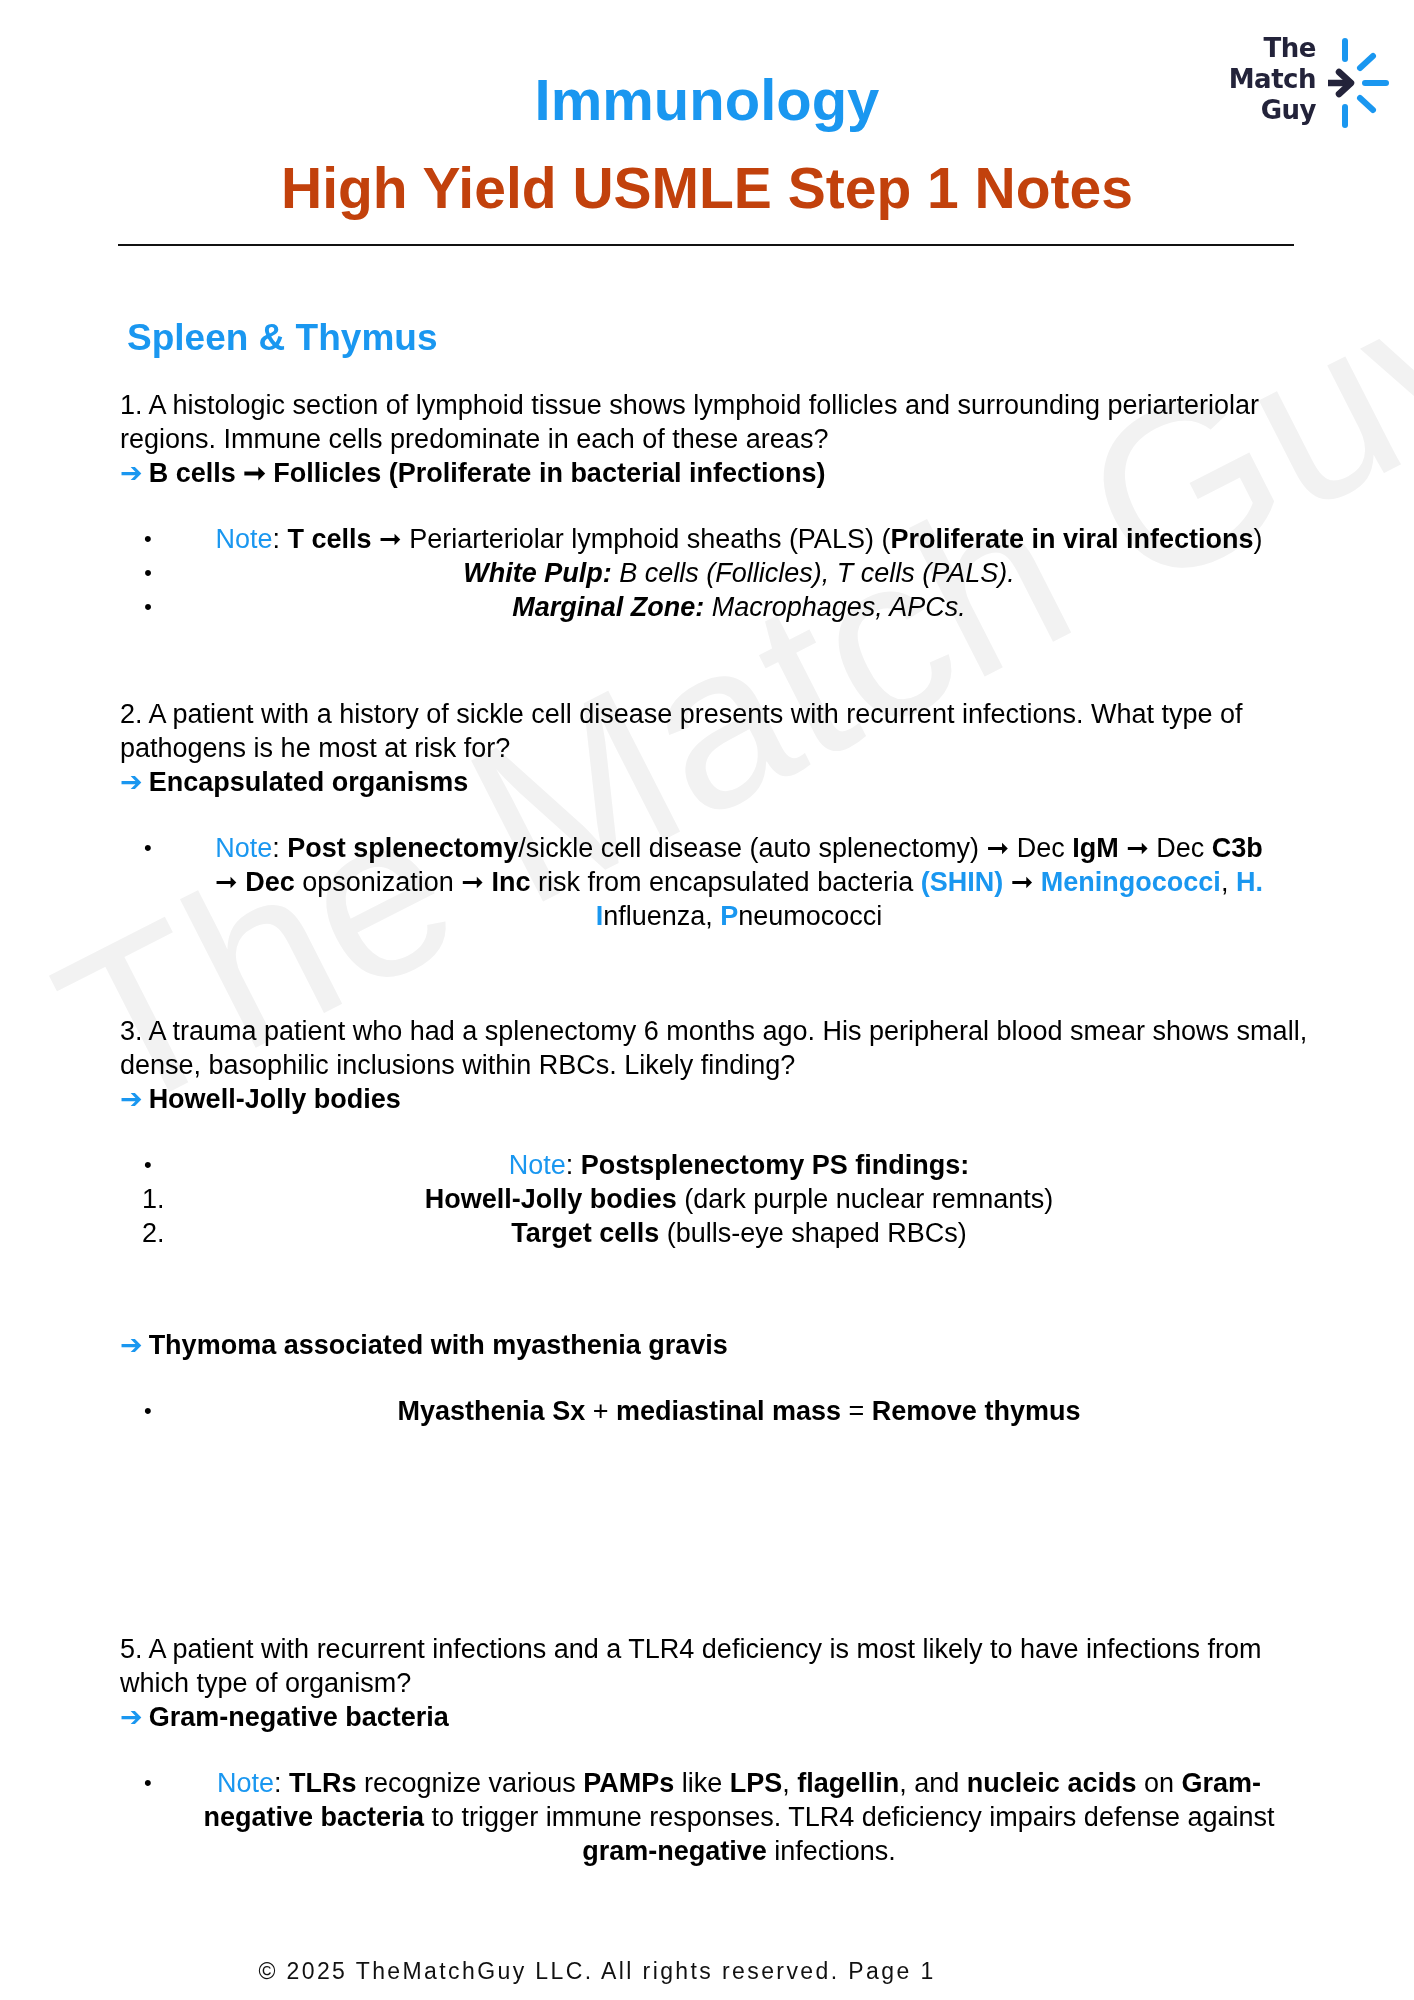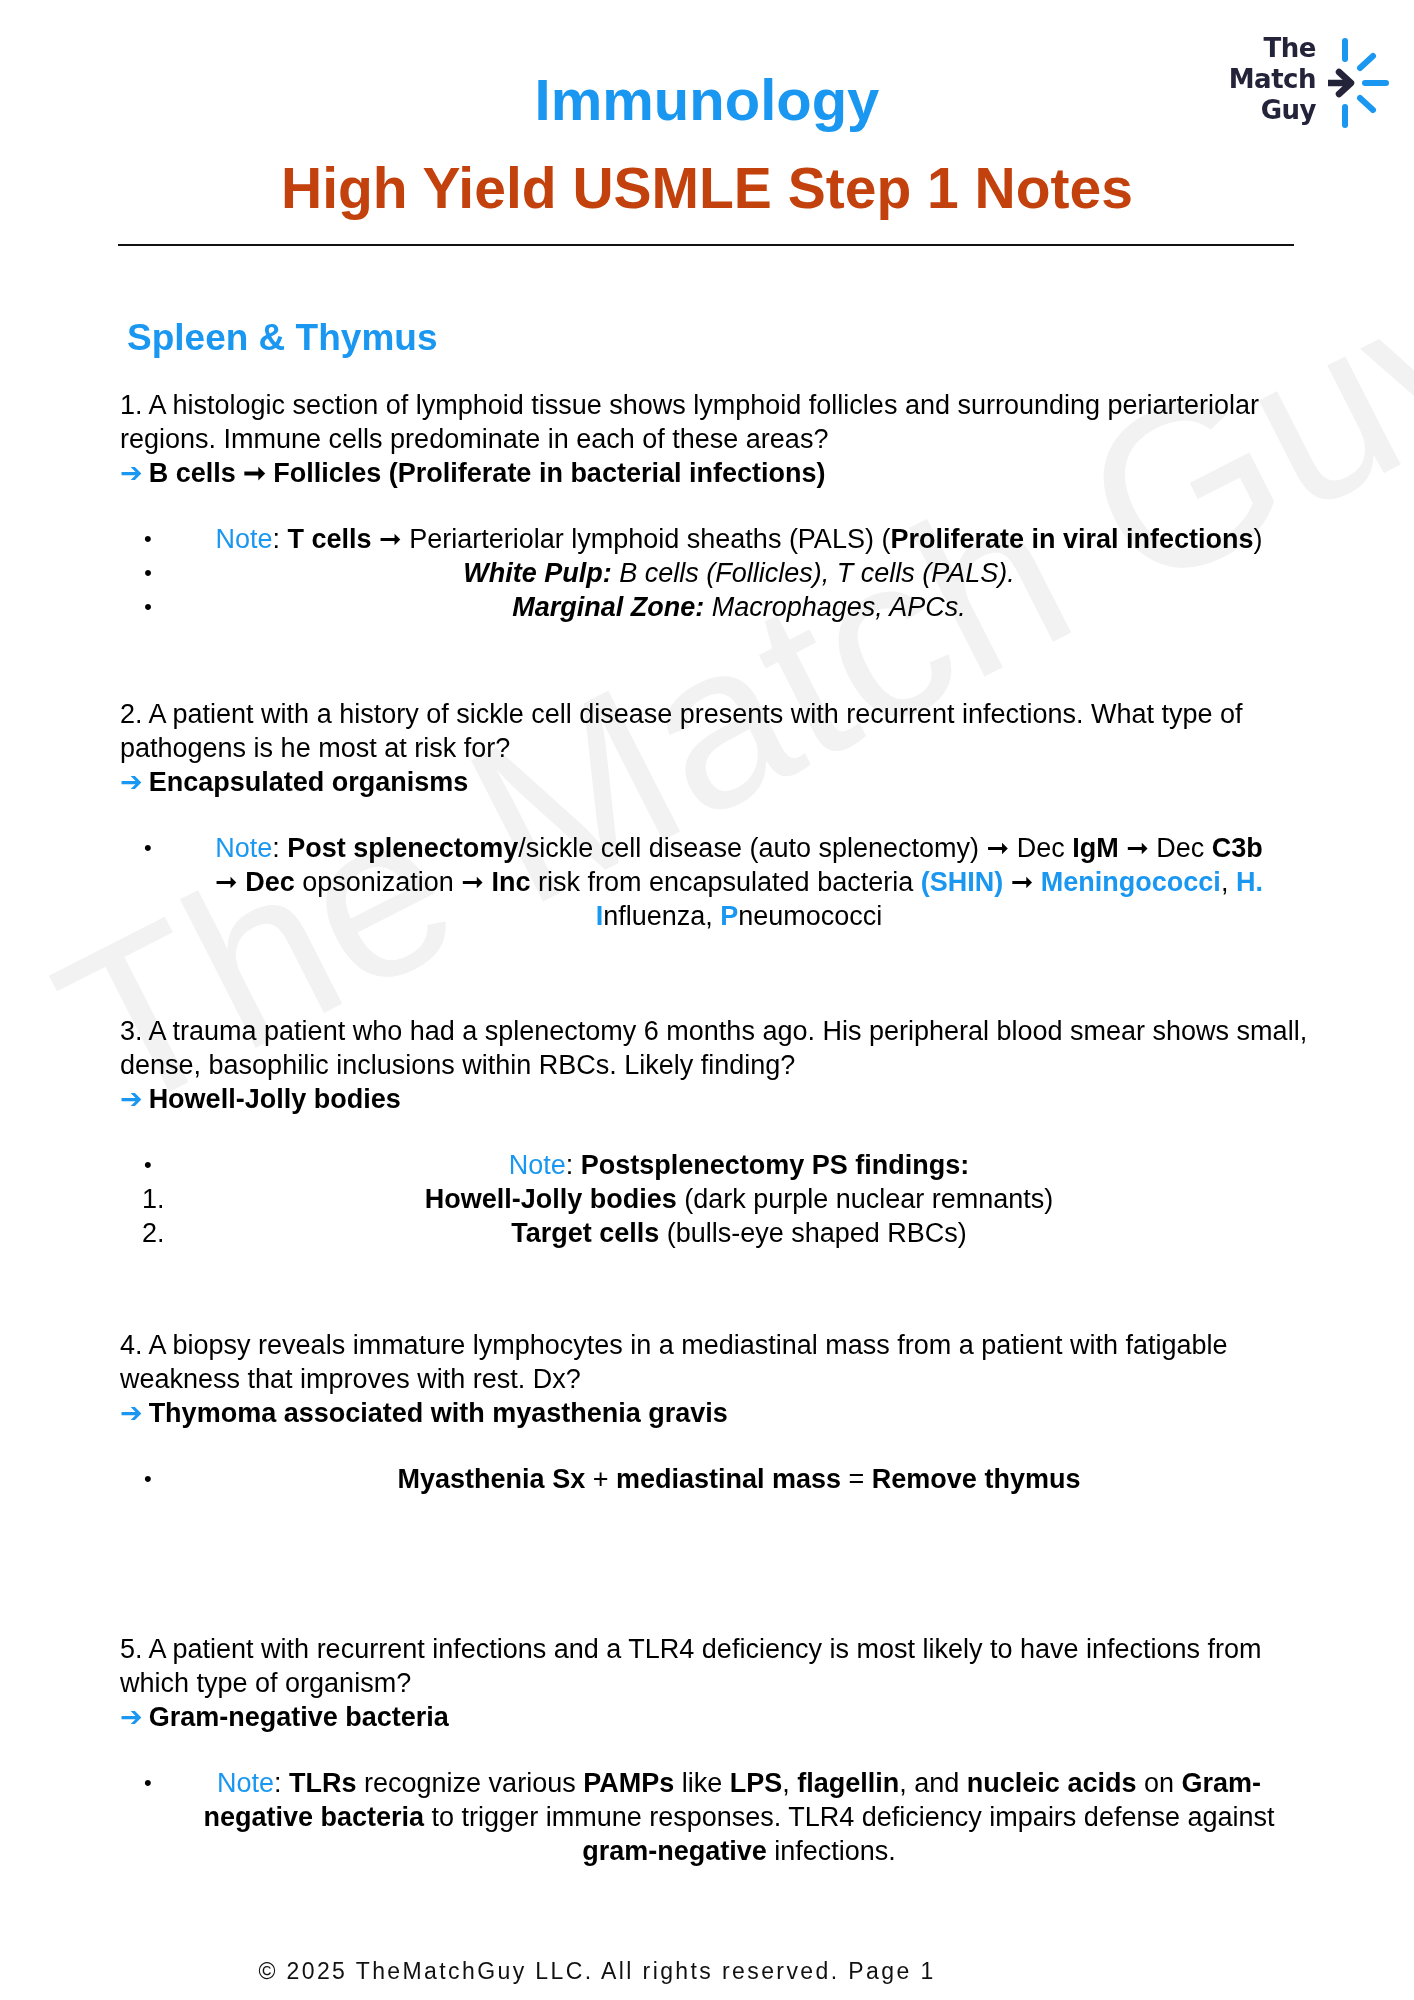--- a/index.html
+++ b/index.html
@@ -92,21 +92,20 @@
     <p class="q">3. A trauma patient who had a splenectomy 6 months ago. His peripheral blood smear shows small, dense, basophilic inclusions within RBCs. Likely finding?</p>
     <p class="ans"><span class="arrow">➔</span><span>Howell-Jolly bodies</span></p>
     <ul class="notes">
       <li class="bullet"><span class="blue">Note</span><span>: </span><b>Postsplenectomy PS findings:</b></li>
       <li class="num"><span class="n">1.</span><b>Howell-Jolly bodies</b><span> (dark purple nuclear remnants)</span></li>
       <li class="num"><span class="n">2.</span><b>Target cells</b><span> (bulls-eye shaped RBCs)</span></li>
     </ul>
   </div>
 
   <div class="qblock" style="top:1328px;">
-    <p class="q">4. A biopsy reveals immature lymphocytes in a mediastinal mass from a patient with fatigable weakness that improves with rest. Dx?</p>
     <p class="ans"><span class="arrow">➔</span><span>Thymoma associated with myasthenia gravis</span></p>
     <ul class="notes">
       <li class="bullet"><b>Myasthenia Sx</b><span> + </span><b>mediastinal mass</b><span> = </span><b>Remove thymus</b></li>
     </ul>
   </div>
 
   <div class="qblock" style="top:1632px;">
     <p class="q">5. A patient with recurrent infections and a TLR4 deficiency is most likely to have infections from which type of organism?</p>
     <p class="ans"><span class="arrow">➔</span><span>Gram-negative bacteria</span></p>
     <ul class="notes">

